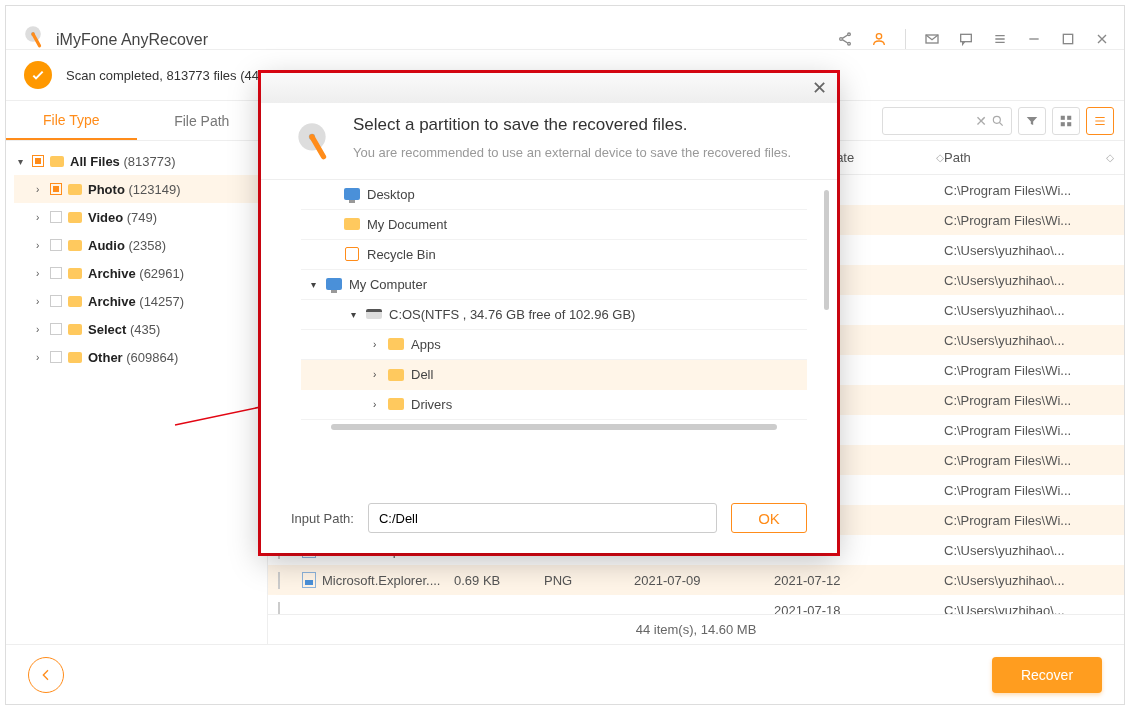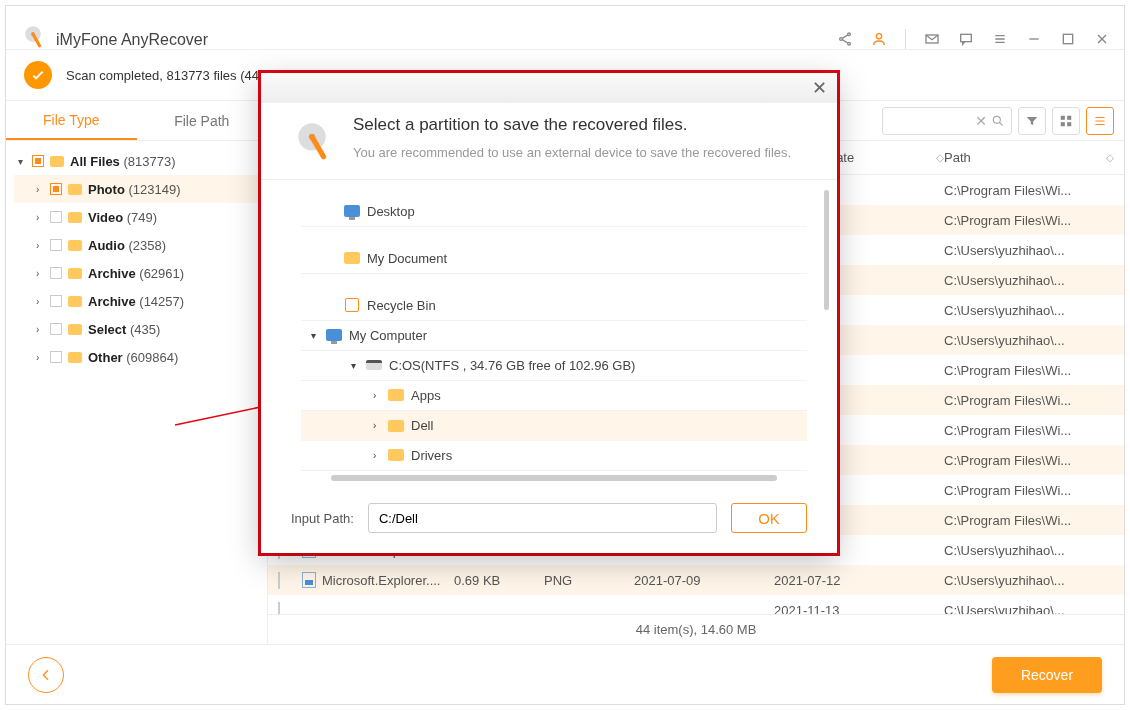--- a/index.html
+++ b/index.html
@@ -66,21 +66,21 @@
   .modal-close { font-size: 18px; color: #666; cursor: pointer; }
   .modal-head { display: flex; padding: 12px 40px 16px 30px; gap: 20px; border-bottom: 1px solid #eee; }
   .modal-logo { width: 42px; height: 42px; margin-top: 4px; }
   .modal-title { font-size: 17px; color: #333; margin-bottom: 8px; }
   .modal-sub { font-size: 13px; color: #999; line-height: 1.5; }
   .browse { flex: 1; overflow: hidden; padding: 0 30px 0 40px; position: relative; }
   .browse-scroll { position: absolute; right: 8px; top: 10px; width: 5px; height: 120px; background: #ccc; border-radius: 3px; }
   .browse-row { height: 30px; display: flex; align-items: center; border-bottom: 1px solid #f2f2f2; cursor: pointer; }
   .browse-row.selected { background: #fff5e8; border: none; }
   .b-ind-0 { padding-left: 10px; }
-  .b-ind-1 { padding-left: 28px; margin-top: 17px; }
+  .b-ind-1 { padding-left: 28px; }
   .b-ind-2 { padding-left: 50px; }
   .b-ind-3 { padding-left: 72px; }
   .b-tog { width: 14px; font-size: 10px; color: #444; }
   .b-ic { width: 18px; margin-right: 6px; display: flex; justify-content: center; align-items: center; }
   .b-label { font-size: 13px; color: #444; }
   .hscroll { height: 6px; background: #ccc; border-radius: 3px; margin: 4px 30px 0; }
   .modal-foot { padding: 16px 30px 20px; display: flex; align-items: center; gap: 14px; }
   .ip-label { font-size: 13px; color: #555; }
   .ip-input { flex: 1; height: 30px; border: 1px solid #ccc; border-radius: 3px; padding: 0 10px; font-size: 13px; }
   .ok-btn { width: 76px; height: 30px; border: 1px solid #ff8c1a; color: #ff8c1a; border-radius: 3px; display: flex; align-items: center; justify-content: center; cursor: pointer; font-size: 15px; }
@@ -379,21 +379,21 @@
             <div class="col-created">2021-07-09</div>
             <div class="col-modified">2021-07-12</div>
             <div class="col-path">C:\Users\yuzhihao\...</div>
           </div>
           <div class="row">
             <div class="col-chk"><span class="chk"></span></div>
             <div class="col-name"></div>
             <div class="col-size"></div>
             <div class="col-type"></div>
             <div class="col-created"></div>
-            <div class="col-modified">2021-11-13</div>
+            <div class="col-modified">2021-07-18</div>
             <div class="col-path">C:\Users\yuzhihao\...</div>
           </div>
         </div>
       <div class="footer-info">44 item(s), 14.60 MB</div>
     </div>
   </div>
 
   <div class="bottombar">
     <div class="back-btn">
         <svg width="16" height="16" viewBox="0 0 24 24" fill="none" stroke="#ff8c1a" stroke-width="2">

